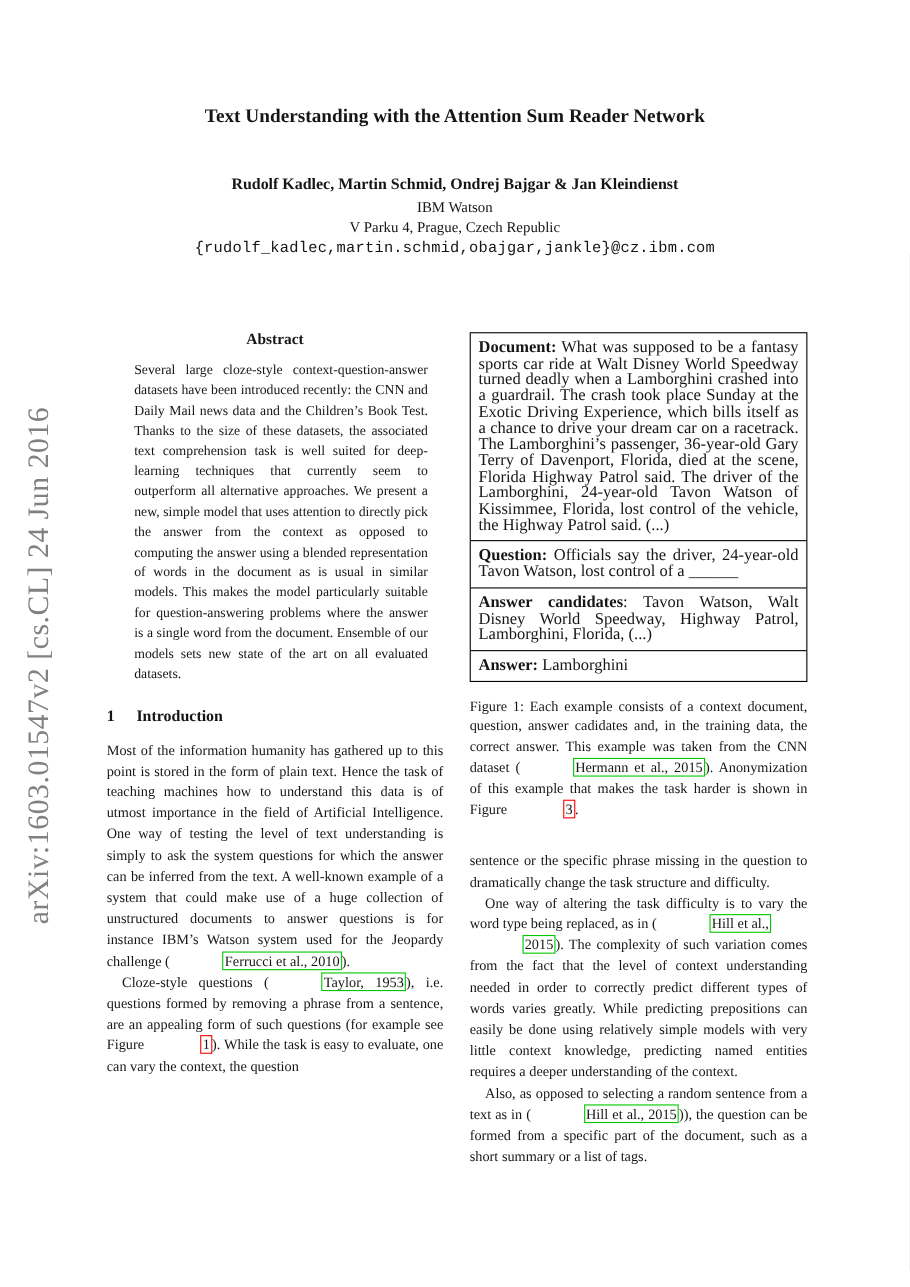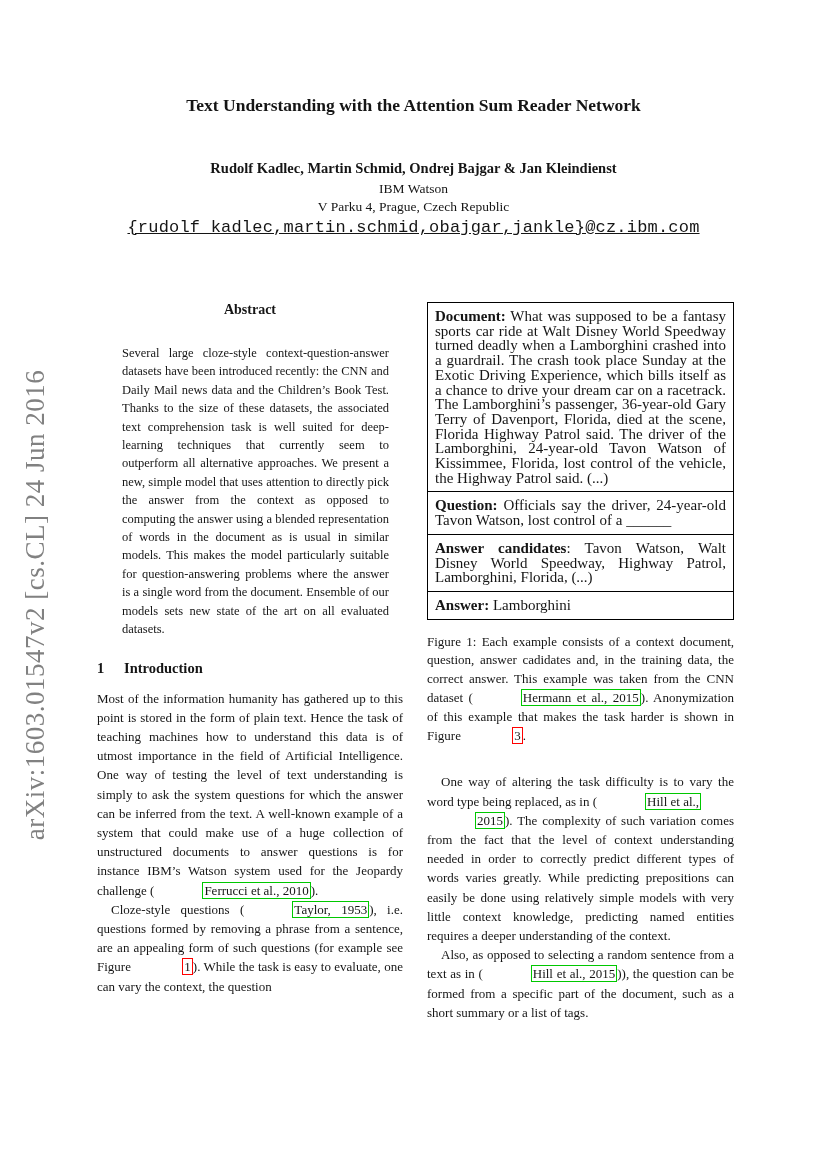--- a/index.html
+++ b/index.html
@@ -29,33 +29,32 @@
 
   
   .header { position:absolute; left:0; top:95px; width:100%; text-align:center; }
   .title  { font-size:17.5px; font-weight:bold;text-align:center; }
   .authors{ margin-top:44px; font-size:14.5px; font-weight:bold; }
   .affiliation { margin-top:4px; font-size:13.5px; }
   .address { margin-top:2px; font-size:13.5px; }
   .emails {
     margin-top:3px;
     font-family:"Liberation Mono", "DejaVu Sans Mono", monospace;
-    font-size:17px;
+    font-size:14px;
     letter-spacing:0.2px;
-    text-decoration:underline;
   }
 
   
   .col { position:absolute; top:302px; text-align:justify; }
   .col-left  { left:97px;  width:306px; }
   .col-right { left:427px; width:307px; }
 
   .abstract-heading { text-align:center; font-weight:bold; font-size:14px; }
   .abstract-body {
-    margin:26px 14px 0 25px;
+    margin:9px 14px 0 25px;
     font-size:12.5px; line-height:18.4px;
     text-align:justify; hyphens:auto;
   }
 
   .section-heading { margin:21px 0 0 0; font-size:14.5px; font-weight:bold; text-align:left; }
   .sec-num { display:inline-block; width:27px; }
 
   .body-par { margin:12px 0 0 0; font-size:13px; line-height:19.2px; hyphens:auto; }
   .body-par.cont { margin-top:0; }
   .body-par.indent { margin-top:0; text-indent:14px; }
@@ -114,18 +113,19 @@
     <div class="figure-box">
       <p class="fig-section"><b class="fig-label">Document:</b><span> What was supposed to be a fantasy sports car ride at Walt Disney World Speedway turned deadly when a Lamborghini crashed into a guardrail. The crash took place Sunday at the Exotic Driving Experience, which bills itself as a chance to drive your dream car on a racetrack. The Lamborghini’s passenger, 36-year-old Gary Terry of Davenport, Florida, died at the scene, Florida Highway Patrol said. The driver of the Lamborghini, 24-year-old Tavon Watson of Kissimmee, Florida, lost control of the vehicle, the Highway Patrol said. (...)</span></p>
       <p class="fig-section"><b class="fig-label">Question:</b><span> Officials say the driver, 24-year-old Tavon Watson, lost control of a ______</span></p>
       <p class="fig-section"><b class="fig-label">Answer candidates</b><span>: Tavon Watson, Walt Disney World Speedway, Highway Patrol, Lamborghini, Florida, (...)</span></p>
       <p class="fig-section last"><b class="fig-label">Answer:</b><span> Lamborghini</span></p>
     </div>
 
     <p class="figure-caption">Figure 1: Each example consists of a context document, question, answer cadidates and, in the training data, the correct answer. This example was taken from the CNN dataset (<span class="refbox green">Hermann et al., 2015</span>). Anonymization of this example that makes the task harder is shown in Figure <span class="refbox red">3</span>.</p>
 
     <div class="rc-body">
+      <p class="body-par cont">sentence or the specific phrase missing in the question to dramatically change the task structure and difficulty.</p>
       <p class="body-par indent">One way of altering the task difficulty is to vary the word type being replaced, as in (<span class="refbox green">Hill et al., 2015</span>). The complexity of such variation comes from the fact that the level of context understanding needed in order to correctly predict different types of words varies greatly. While predicting prepositions can easily be done using relatively simple models with very little context knowledge, predicting named entities requires a deeper understanding of the context.</p>
       <p class="body-par indent">Also, as opposed to selecting a random sentence from a text as in (<span class="refbox green">Hill et al., 2015</span>)), the question can be formed from a specific part of the document, such as a short summary or a list of tags.</p>
     </div>
   </div>
 
 </div>
 
 </body></html>

